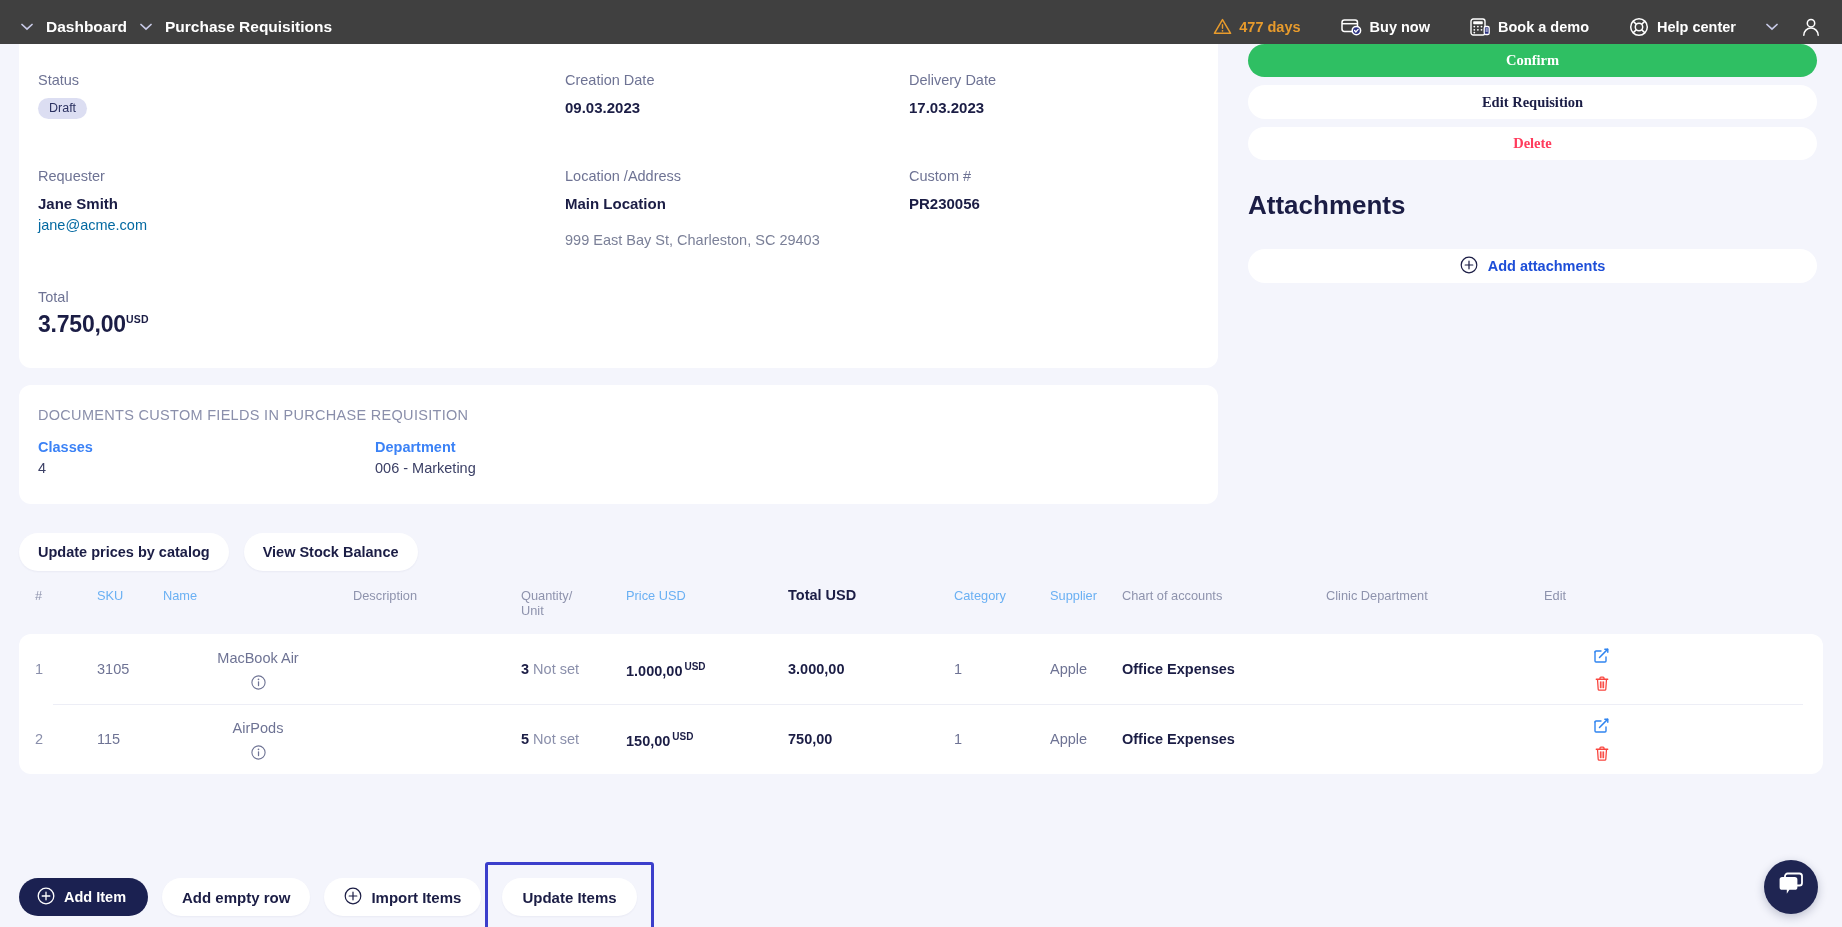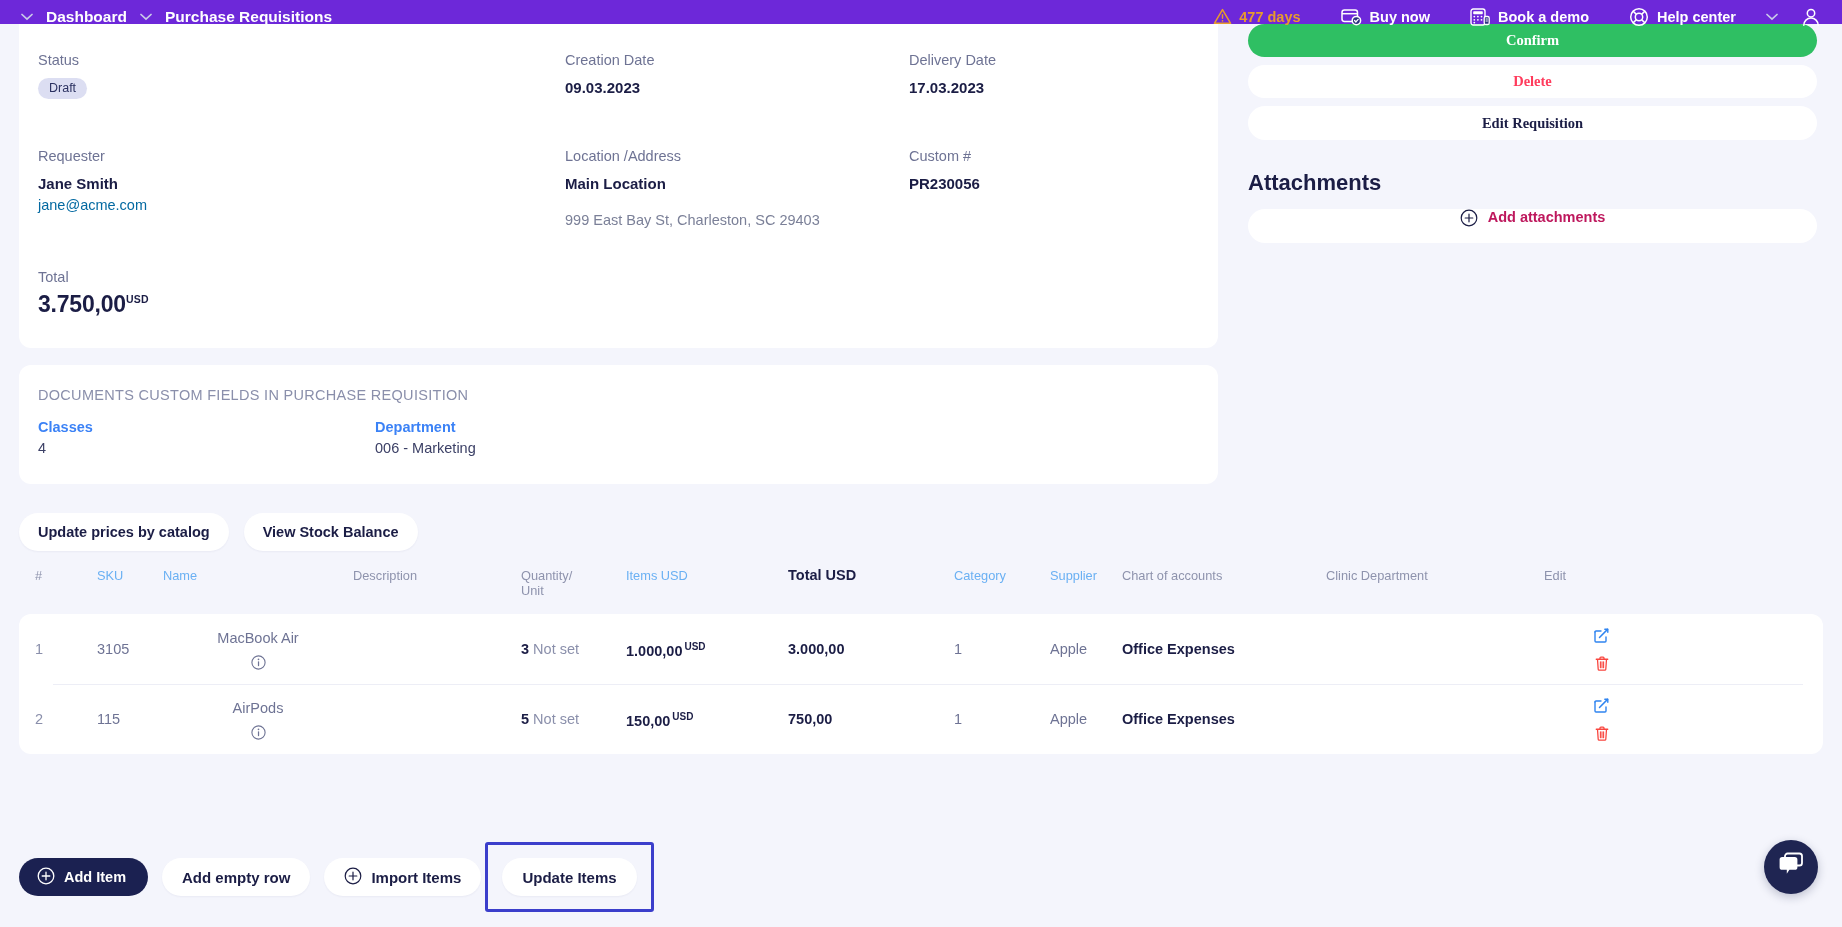--- a/index.html
+++ b/index.html
@@ -5,22 +5,22 @@
   * { box-sizing: border-box; margin: 0; padding: 0; }
   html, body {
     width: 1842px; height: 927px;
     font-family: "Liberation Sans", sans-serif;
     background: #f4f5fc;
     overflow: hidden;
   }
 
   
   .topnav {
-    height: 24px;
-    background: #6d28d9;
+    height: 44px;
+    background: #404040;
     display: flex;
     align-items: center;
     color: #ffffff;
     padding: 9px 16px 0 14px;
     position: relative;
     z-index: 50;
   }
   .nav-left { display: flex; align-items: center; gap: 0; }
   .chev {
     width: 26px; height: 26px;
@@ -250,30 +250,30 @@
     font-size: 14.5px; font-weight: bold;
     font-family: Liberation Serif, serif;
     cursor: pointer;
     display: flex; align-items: center; justify-content: center;
     margin-bottom: 8px;
   }
   .side-btn.confirm { background: #2fbf63; color: #ffffff; height: 33px; }
   .side-btn.delete { background: #ffffff; color: #ff3b5c; }
   .side-btn.edit { background: #ffffff; color: #1b1d45; height: 34px; }
   .attach-title {
-    font-size: 22px; font-weight: bold; color: #1b1d45;
-    margin-top: 30px; margin-bottom: 13px;
+    font-size: 26px; font-weight: bold; color: #1b1d45;
+    margin-top: 30px; margin-bottom: 28px;
   }
   .attach-btn {
     width: 100%; height: 34px; border-radius: 18px;
     background: #ffffff; border: none;
-    font-size: 14.5px; font-weight: bold; color: #be185d;
+    font-size: 14.5px; font-weight: bold; color: #1d4ed8;
     font-family: "Liberation Sans", sans-serif;
     cursor: pointer;
-    display: flex; align-items: flex-start; justify-content: center; gap: 10px;
+    display: flex; align-items: center; justify-content: center; gap: 10px;
   }
 
   
   .chat-fab {
     position: absolute;
     right: 24px; bottom: 18px;
     width: 54px; height: 54px; border-radius: 50%;
     background: #1f2552;
     display: flex; align-items: center; justify-content: center;
     cursor: pointer;
@@ -439,21 +439,21 @@
         <button class="pill">View Stock Balance</button>
       </div>
 
       <div class="items-table">
         <div class="thead">
           <div class="th">#</div>
           <div class="th link">SKU</div>
           <div class="th link">Name</div>
           <div class="th">Description</div>
           <div class="th"><span>Quantity/</span><br><span>Unit</span></div>
-          <div class="th link">Items USD</div>
+          <div class="th link">Price USD</div>
           <div class="th dark">Total USD</div>
           <div class="th link">Category</div>
           <div class="th link">Supplier</div>
           <div class="th">Chart of accounts</div>
           <div class="th">Clinic Department</div>
           <div class="th r">Edit</div>
         </div>
 
         <div class="tbody">
 
@@ -538,22 +538,22 @@
               </span>
             </div>
           </div>
         </div>
       </div>
 
     </div>
 
     <div class="col-side">
       <button class="side-btn confirm">Confirm</button>
+      <button class="side-btn edit">Edit Requisition</button>
       <button class="side-btn delete">Delete</button>
-      <button class="side-btn edit">Edit Requisition</button>
 
       <div class="attach-title">Attachments</div>
       <button class="attach-btn">
         <span>
           <svg width="18" height="18" viewBox="0 0 18 18">
             <circle cx="9" cy="9" r="7.8" fill="none" stroke="#1b1d45" stroke-width="1.2"></circle>
             <path d="M9 5.2 v7.6 M5.2 9 h7.6" stroke="#1b1d45" stroke-width="1.2" stroke-linecap="round"></path>
           </svg>
         </span>
         <span>Add attachments</span>

